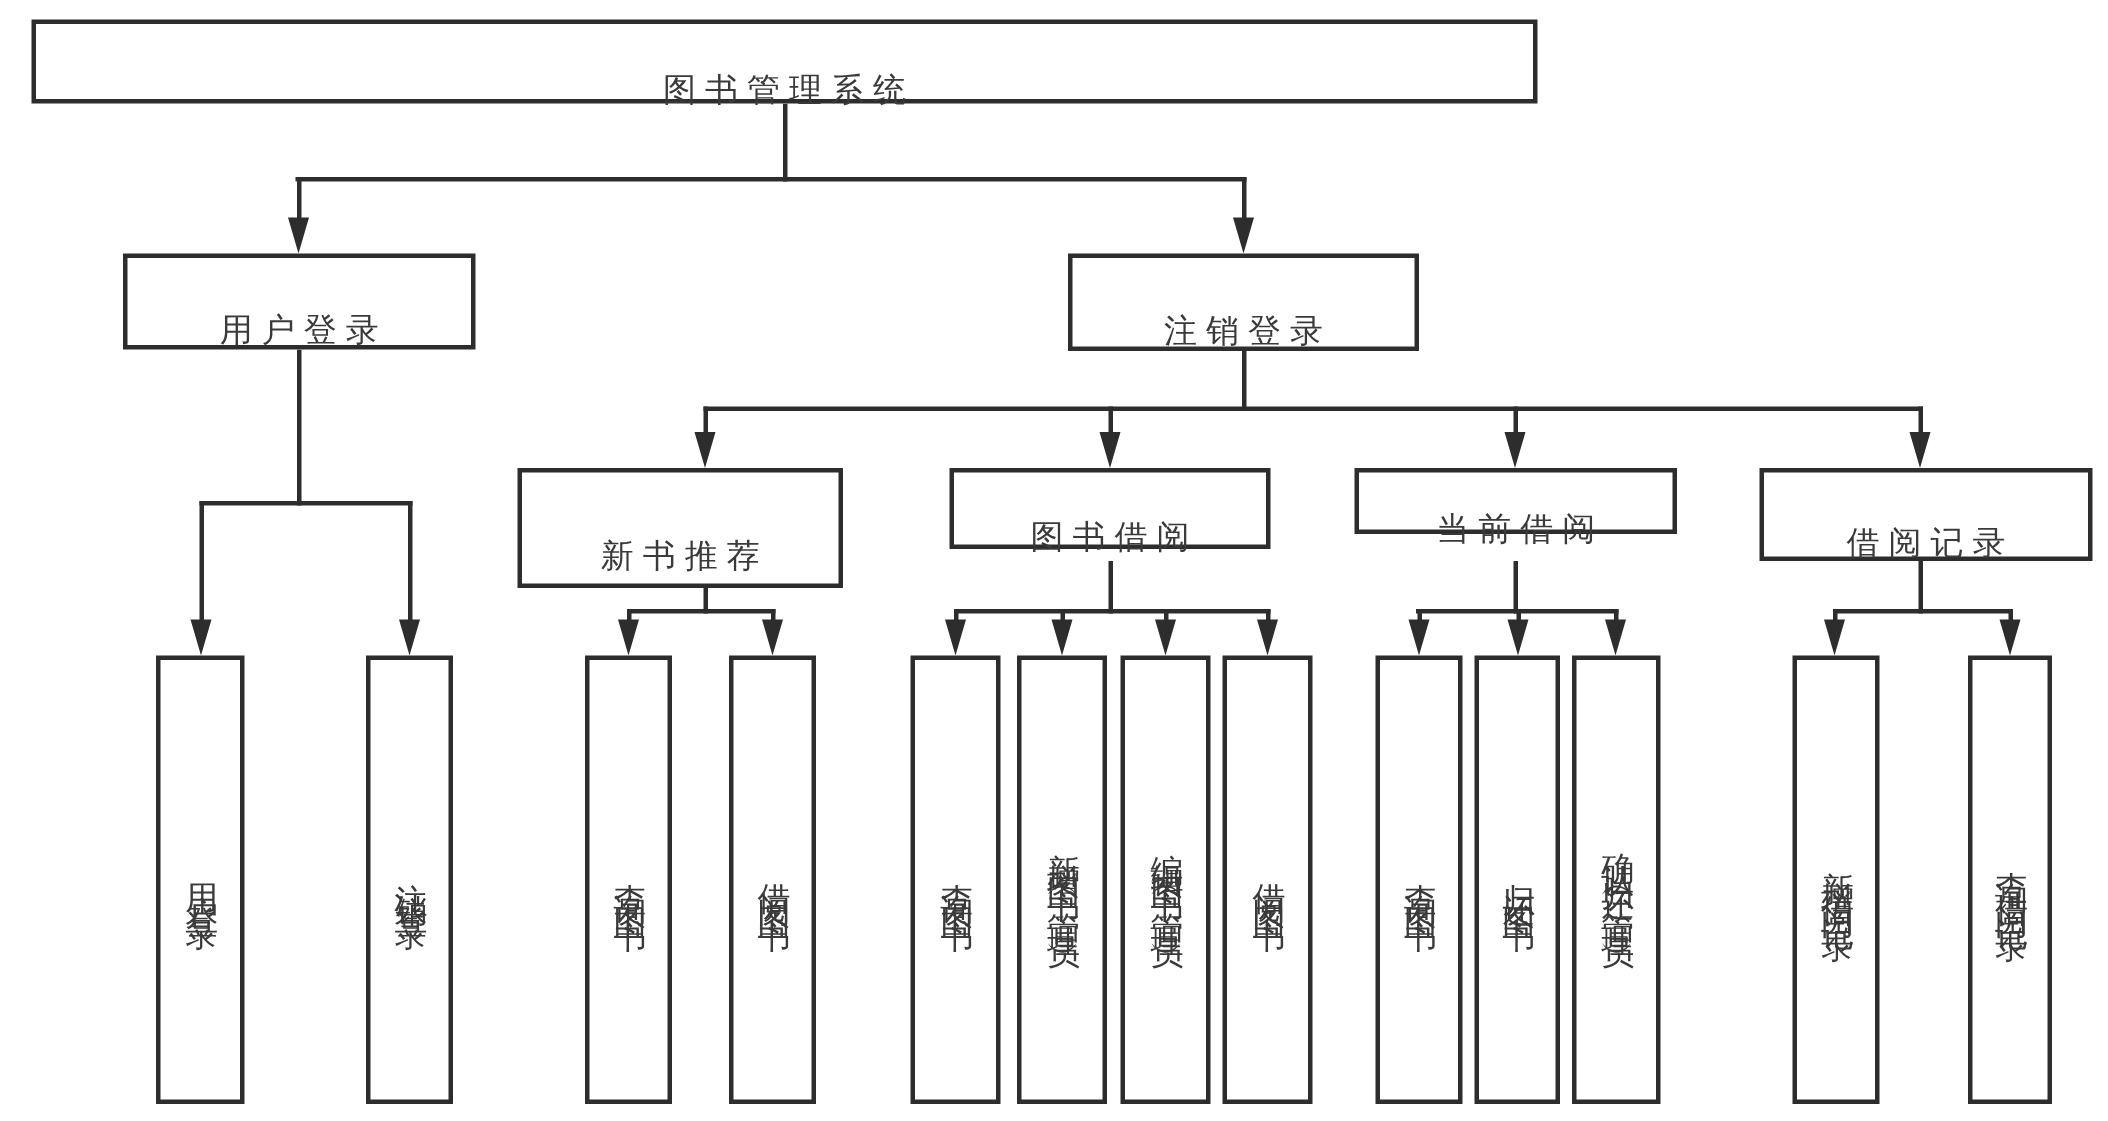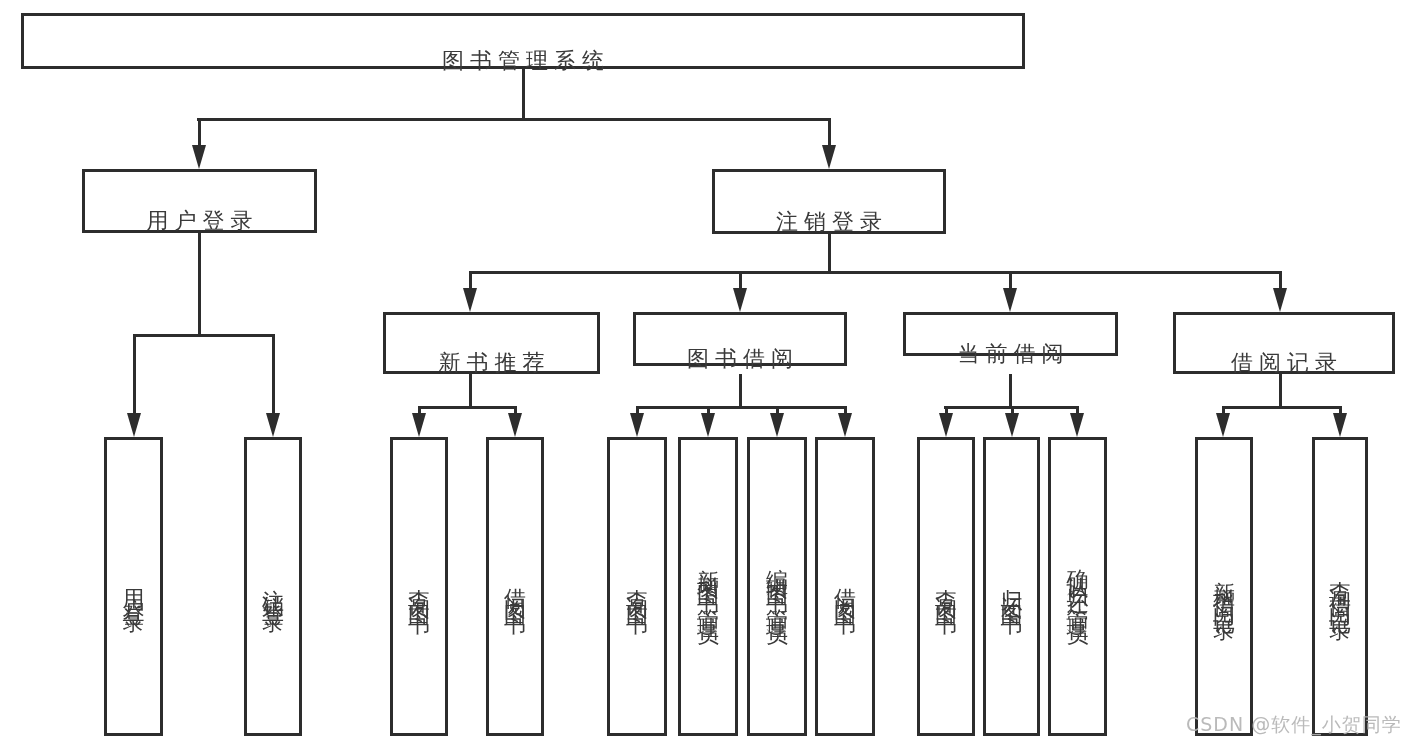--- a/index.html
+++ b/index.html
@@ -69,21 +69,21 @@
   <div class="hline" style="left:469px;top:271px;width:813px"></div>
   <div class="vline" style="left:469px;top:271px;height:20px"></div>
   <div class="arrow" style="left:463px;top:288px"></div>
   <div class="vline" style="left:739px;top:271px;height:20px"></div>
   <div class="arrow" style="left:733px;top:288px"></div>
   <div class="vline" style="left:1009px;top:271px;height:20px"></div>
   <div class="arrow" style="left:1003px;top:288px"></div>
   <div class="vline" style="left:1279px;top:271px;height:20px"></div>
   <div class="arrow" style="left:1273px;top:288px"></div>
 
-  <div class="hbox" style="left:383px;top:312px;width:217px;height:62px">
+  <div class="hbox" style="left:345px;top:312px;width:217px;height:80px">
     <span>新书推荐</span>
   </div>
   <div class="hbox" style="left:633px;top:312px;width:214px;height:54px">
     <span>图书借阅</span>
   </div>
   <div class="hbox" style="left:903px;top:312px;width:215px;height:44px">
     <span>当前借阅</span>
   </div>
   <div class="hbox" style="left:1173px;top:312px;width:222px;height:62px">
     <span>借阅记录</span>
@@ -160,15 +160,14 @@
     <span>确认归还（管理员）</span>
   </div>
 
   <div class="vbox" style="left:1195px;top:437px;width:58px;height:299px">
     <span>新增借阅记录</span>
   </div>
   <div class="vbox" style="left:1312px;top:437px;width:56px;height:299px">
     <span>查询借阅记录</span>
   </div>
 
-  <div class="watermark">CSDN @软件_小贺同学</div>
 
 </div>
 
 </body></html>

